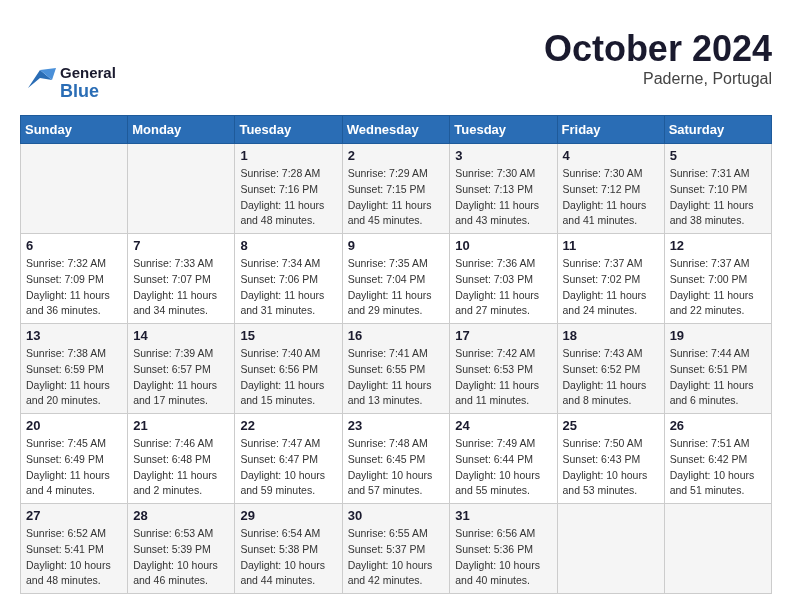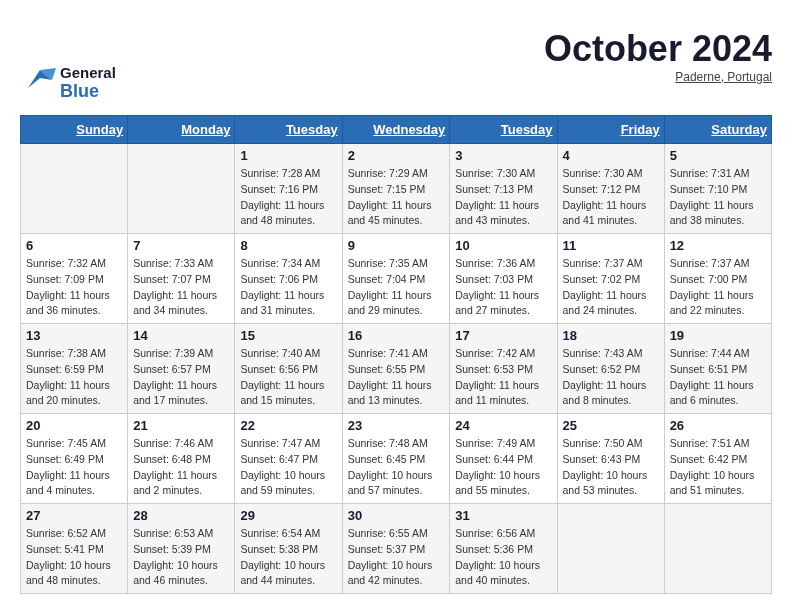--- a/index.html
+++ b/index.html
@@ -19,38 +19,36 @@
     .title-block {
       text-align: right;
     }
     .month-title {
       font-size: 36px;
       font-weight: bold;
       color: #1a1a2e;
       margin-top: 8px;
     }
     .subtitle {
-      font-size: 12px;
+      font-size: 16px;
       color: #444;
-      text-decoration: underline;
     }
     .calendar {
       width: 100%;
       border-collapse: collapse;
       font-size: 10.5px;
     }
     .calendar thead th {
       background: #2a6db5;
       color: #fff;
       padding: 6px 4px;
-      text-align: right;
+      text-align: left;
       font-size: 13px;
       font-weight: bold;
       border: 1px solid #1e5a9a;
-      text-decoration: underline;
     }
     .calendar tbody td {
       border: 1px solid #ccc;
       vertical-align: top;
       padding: 4px 5px;
       width: 108px;
       min-height: 80px;
       background: #fff;
     }
     .calendar tbody tr:nth-child(odd) td {

